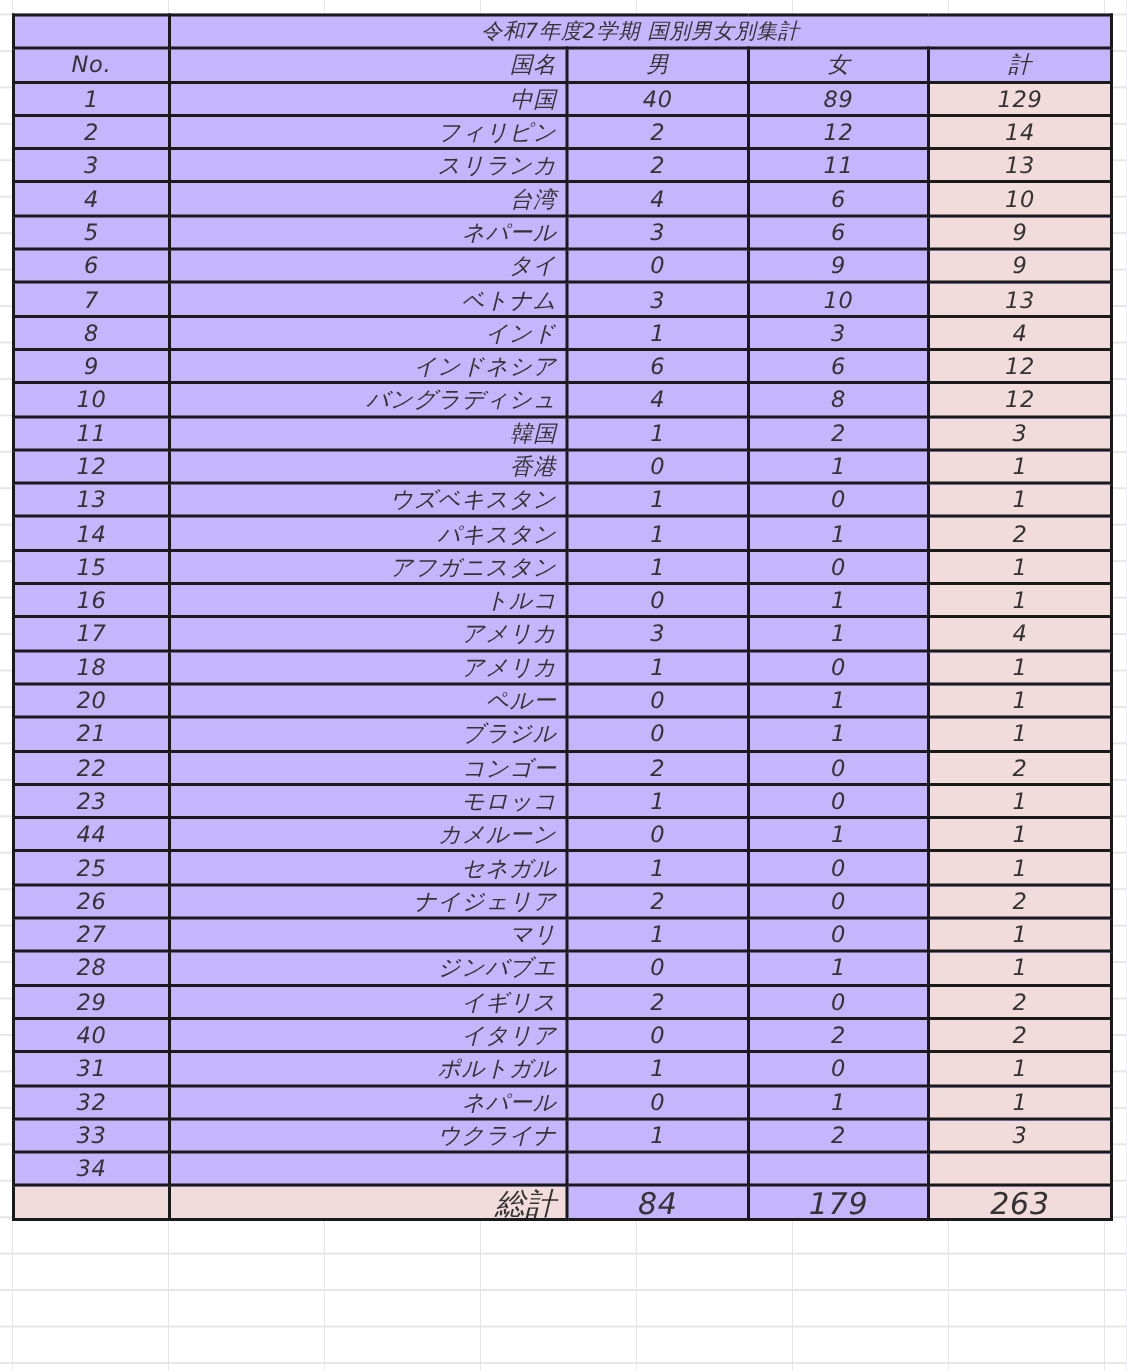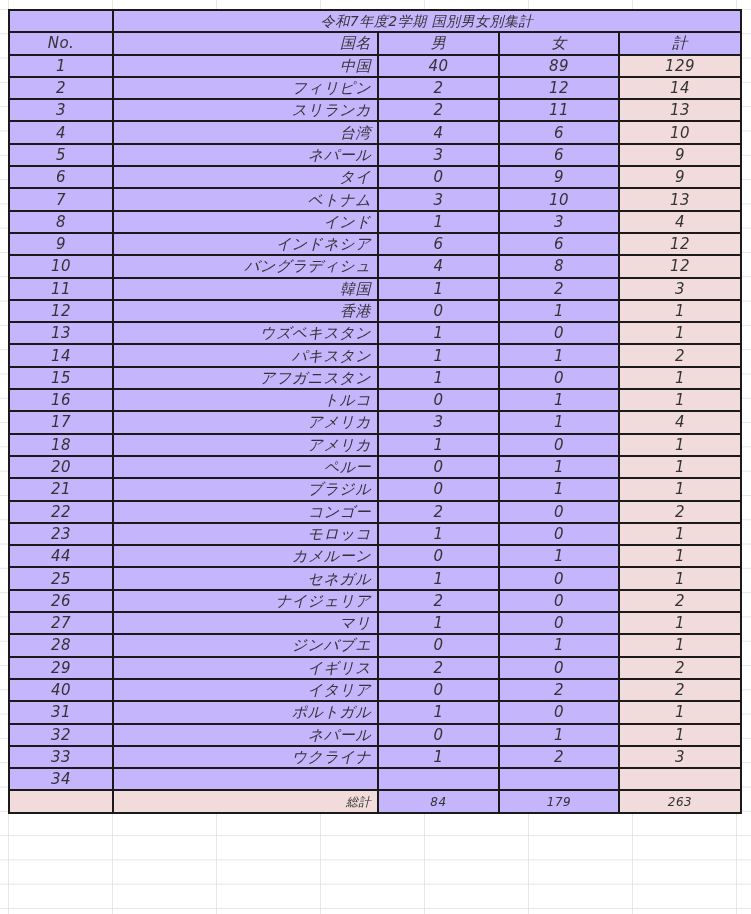--- a/index.html
+++ b/index.html
@@ -46,21 +46,21 @@
     }
     td.c-no { width: 90px; text-align: center; }
     td.c-name { width: 251px; text-align: right; }
     td.c-m { width: 107px; text-align: center; }
     td.c-f { width: 106px; text-align: center; }
     td.c-t { width: 108px; text-align: center; }
     td.pink { background: #f2dcdb; }
     tr.title-row td { font-size: 14px; }
     tr.title-row td.title { text-align: center; }
     tr.head-row td { text-align: center; }
-    tr.total-row td { font-size: 12px; }
+    tr.total-row td { font-size: 20px; }
   </style>
 </head>
 <body>
 
 <div class="sheet-bg"></div>
 
 <table class="tally">
   <tbody id="tbody">
     <tr class="title-row">
       <td class="c-no"></td>

